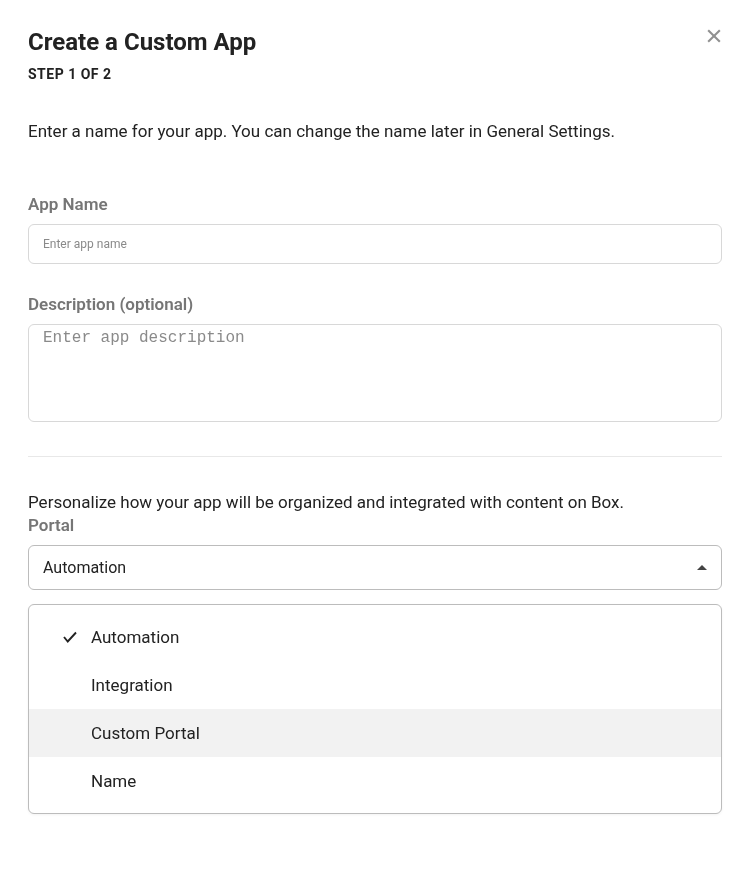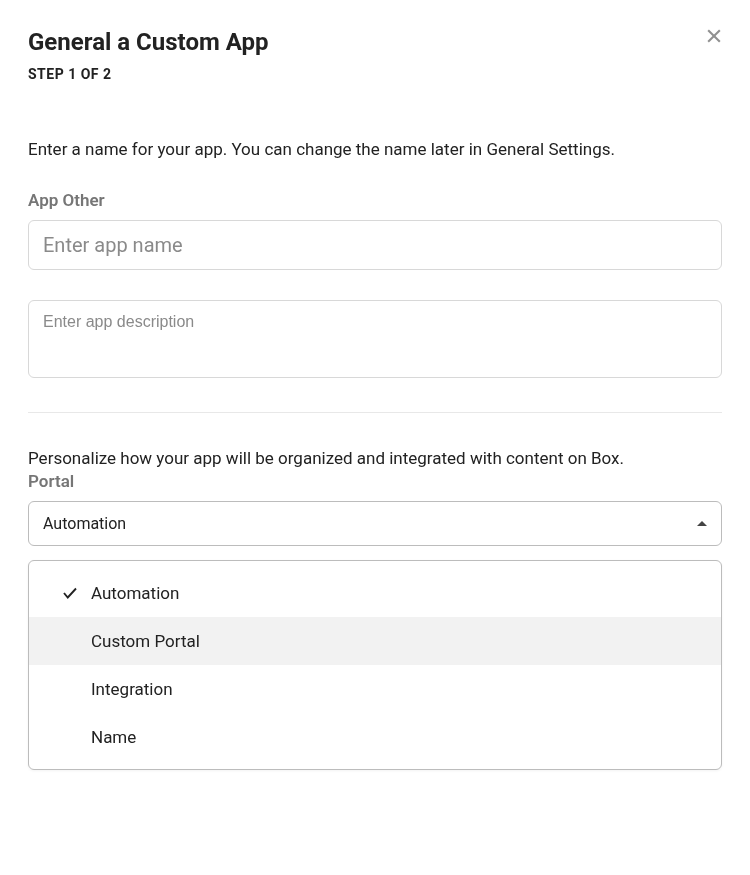--- a/index.html
+++ b/index.html
@@ -38,58 +38,58 @@
       font-size: 24px;
       font-weight: 700;
       color: #222;
       margin-bottom: 10px;
     }
     .step {
       font-size: 14px;
       font-weight: 700;
       letter-spacing: 0.5px;
       color: #222;
-      margin-bottom: 56px;
+      margin-bottom: 38px;
     }
     .intro {
       font-size: 17px;
       color: #222;
-      margin-bottom: 28px;
+      margin-bottom: 50px;
       line-height: 1.4;
     }
     .field-label {
       font-size: 17px;
       font-weight: 600;
       color: #767676;
       margin-bottom: 10px;
     }
     .text-input {
       width: 100%;
       border: 1px solid #d8d8d8;
       border-radius: 6px;
       padding: 12px 14px;
-      font-size: 20px;
+      font-size: 12px;
       color: #222;
       outline: none;
       font-family: inherit;
     }
     .text-input::placeholder {
       color: #8a8a8a;
     }
     .textarea {
       width: 100%;
       border: 1px solid #d8d8d8;
       border-radius: 6px;
-      padding: 12px 14px;
+      padding: 4px 14px;
       font-size: 16px;
       color: #222;
       outline: none;
       resize: none;
-      height: 78px;
-      font-family: Liberation Sans, sans-serif;
+      height: 98px;
+      font-family: Liberation Mono, monospace;
     }
     .textarea::placeholder {
       color: #8a8a8a;
     }
     .field-group {
       margin-bottom: 30px;
     }
     .divider {
       border: none;
       border-top: 1px solid #e8e8e8;
@@ -158,45 +158,46 @@
 </head>
 <body>
 
 <div class="close-btn">
   <svg viewBox="0 0 24 24" fill="none">
     <line x1="5" y1="5" x2="19" y2="19"></line>
     <line x1="19" y1="5" x2="5" y2="19"></line>
   </svg>
 </div>
 
-<h1 class="title">General a Custom App</h1>
+<h1 class="title">Create a Custom App</h1>
 <div class="step">STEP 1 OF 2</div>
 
 <div class="intro">Enter a name for your app. You can change the name later in General Settings.</div>
 
 <div class="field-group">
-  <div class="field-label">App Other</div>
+  <div class="field-label">App Name</div>
   <input type="text" class="text-input" placeholder="Enter app name" style="">
 </div>
 
 <div class="field-group">
+  <div class="field-label">Description (optional)</div>
   <textarea class="textarea" placeholder="Enter app description" style=""></textarea>
 </div>
 
 <hr class="divider">
 
 <div class="section-text">Personalize how your app will be organized and integrated with content on Box.</div>
 
 <div class="field-group">
   <div class="field-label">Portal</div>
   <div class="select-box">
     <span>Automation</span>
     <span class="caret-up"></span>
   </div>
   <div class="dropdown-menu" id="dropdown-menu">
       <div class="dropdown-option"><span class="check"><svg viewBox="0 0 24 24">
             <polyline points="4 12 9 18 20 6"></polyline>
           </svg></span><span>Automation</span></div>
+      <div class="dropdown-option"><span>Integration</span></div>
       <div class="dropdown-option hovered"><span>Custom Portal</span></div>
-      <div class="dropdown-option"><span>Integration</span></div>
       <div class="dropdown-option"><span>Name</span></div>
     </div>
 </div>
 
 </body></html>

